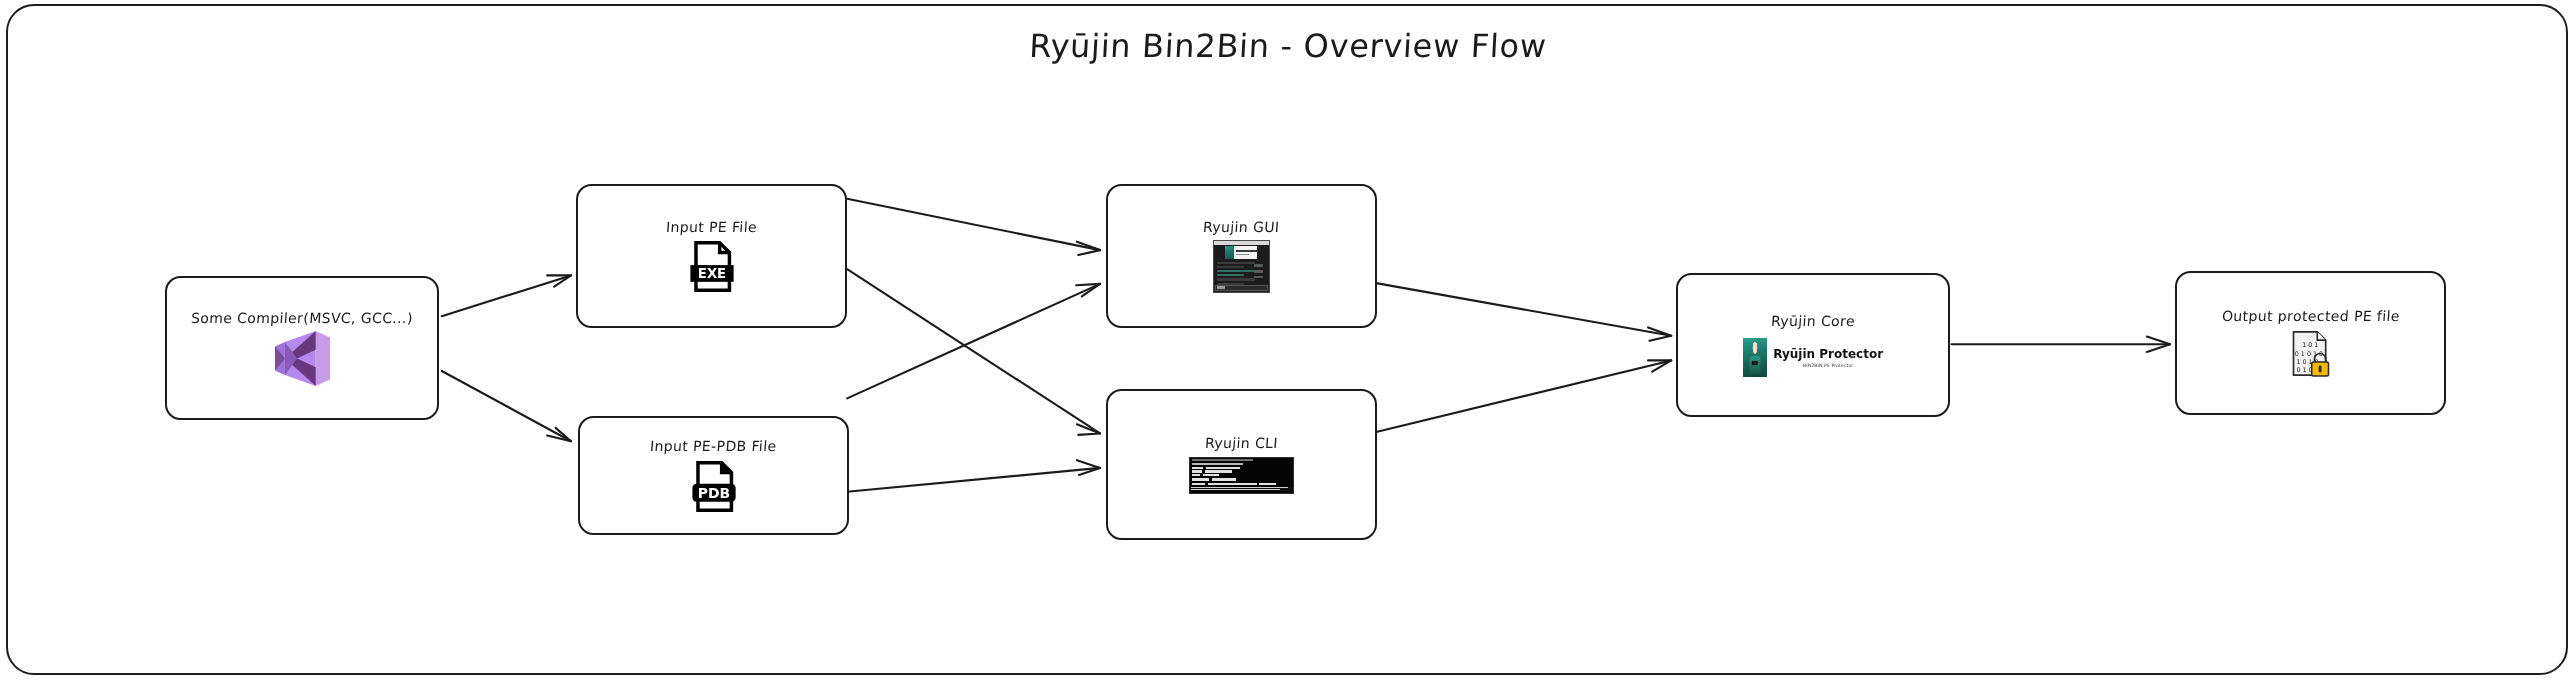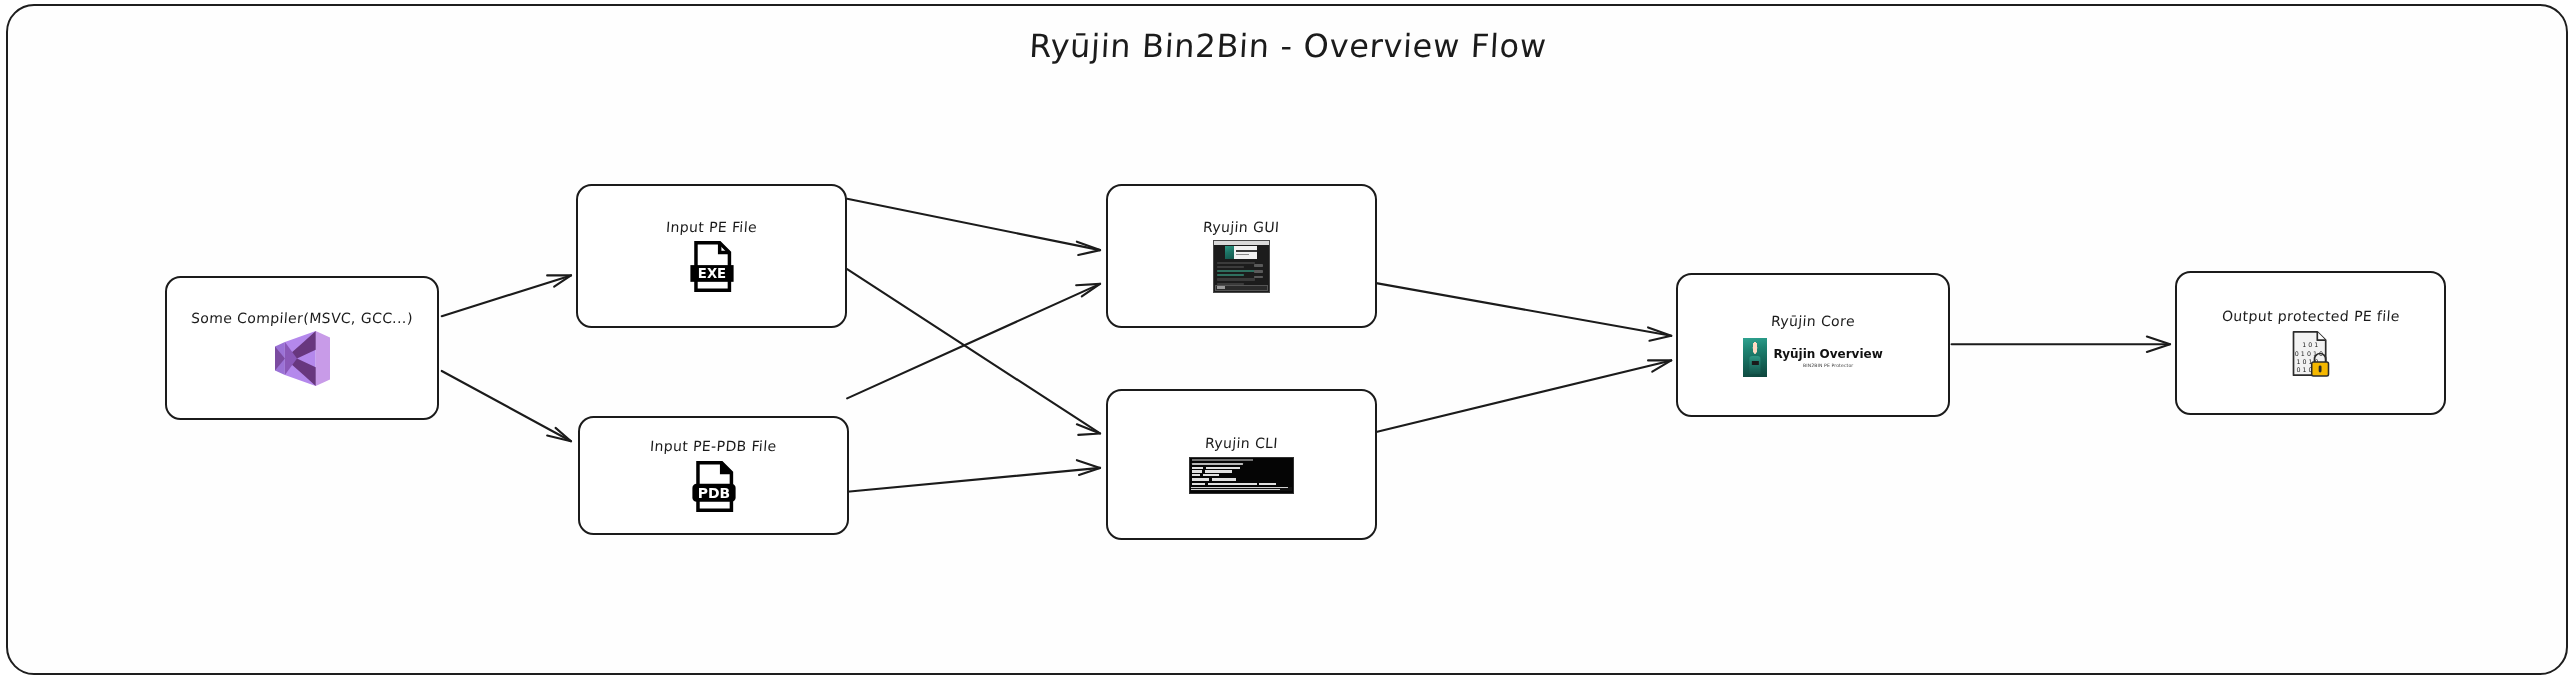--- a/index.html
+++ b/index.html
@@ -389,21 +389,21 @@
       </div>
     </div>
   </div>
 
   <div class="node" id="node-core">
     <div class="node-label">Ryūjin Core</div>
     <div class="node-visual">
       <div class="protector-logo">
         <div class="protector-art"></div>
         <div class="protector-text">
-          <div class="protector-title">Ryūjin Overview</div>
+          <div class="protector-title">Ryūjin Protector</div>
           <div class="protector-sub">BIN2BIN PE Protector</div>
         </div>
       </div>
     </div>
   </div>
 
   <div class="node" id="node-output">
     <div class="node-label">Output protected PE file</div>
     <div class="node-visual">
       <svg class="protected-icon" viewBox="0 0 62 70" aria-hidden="true">

